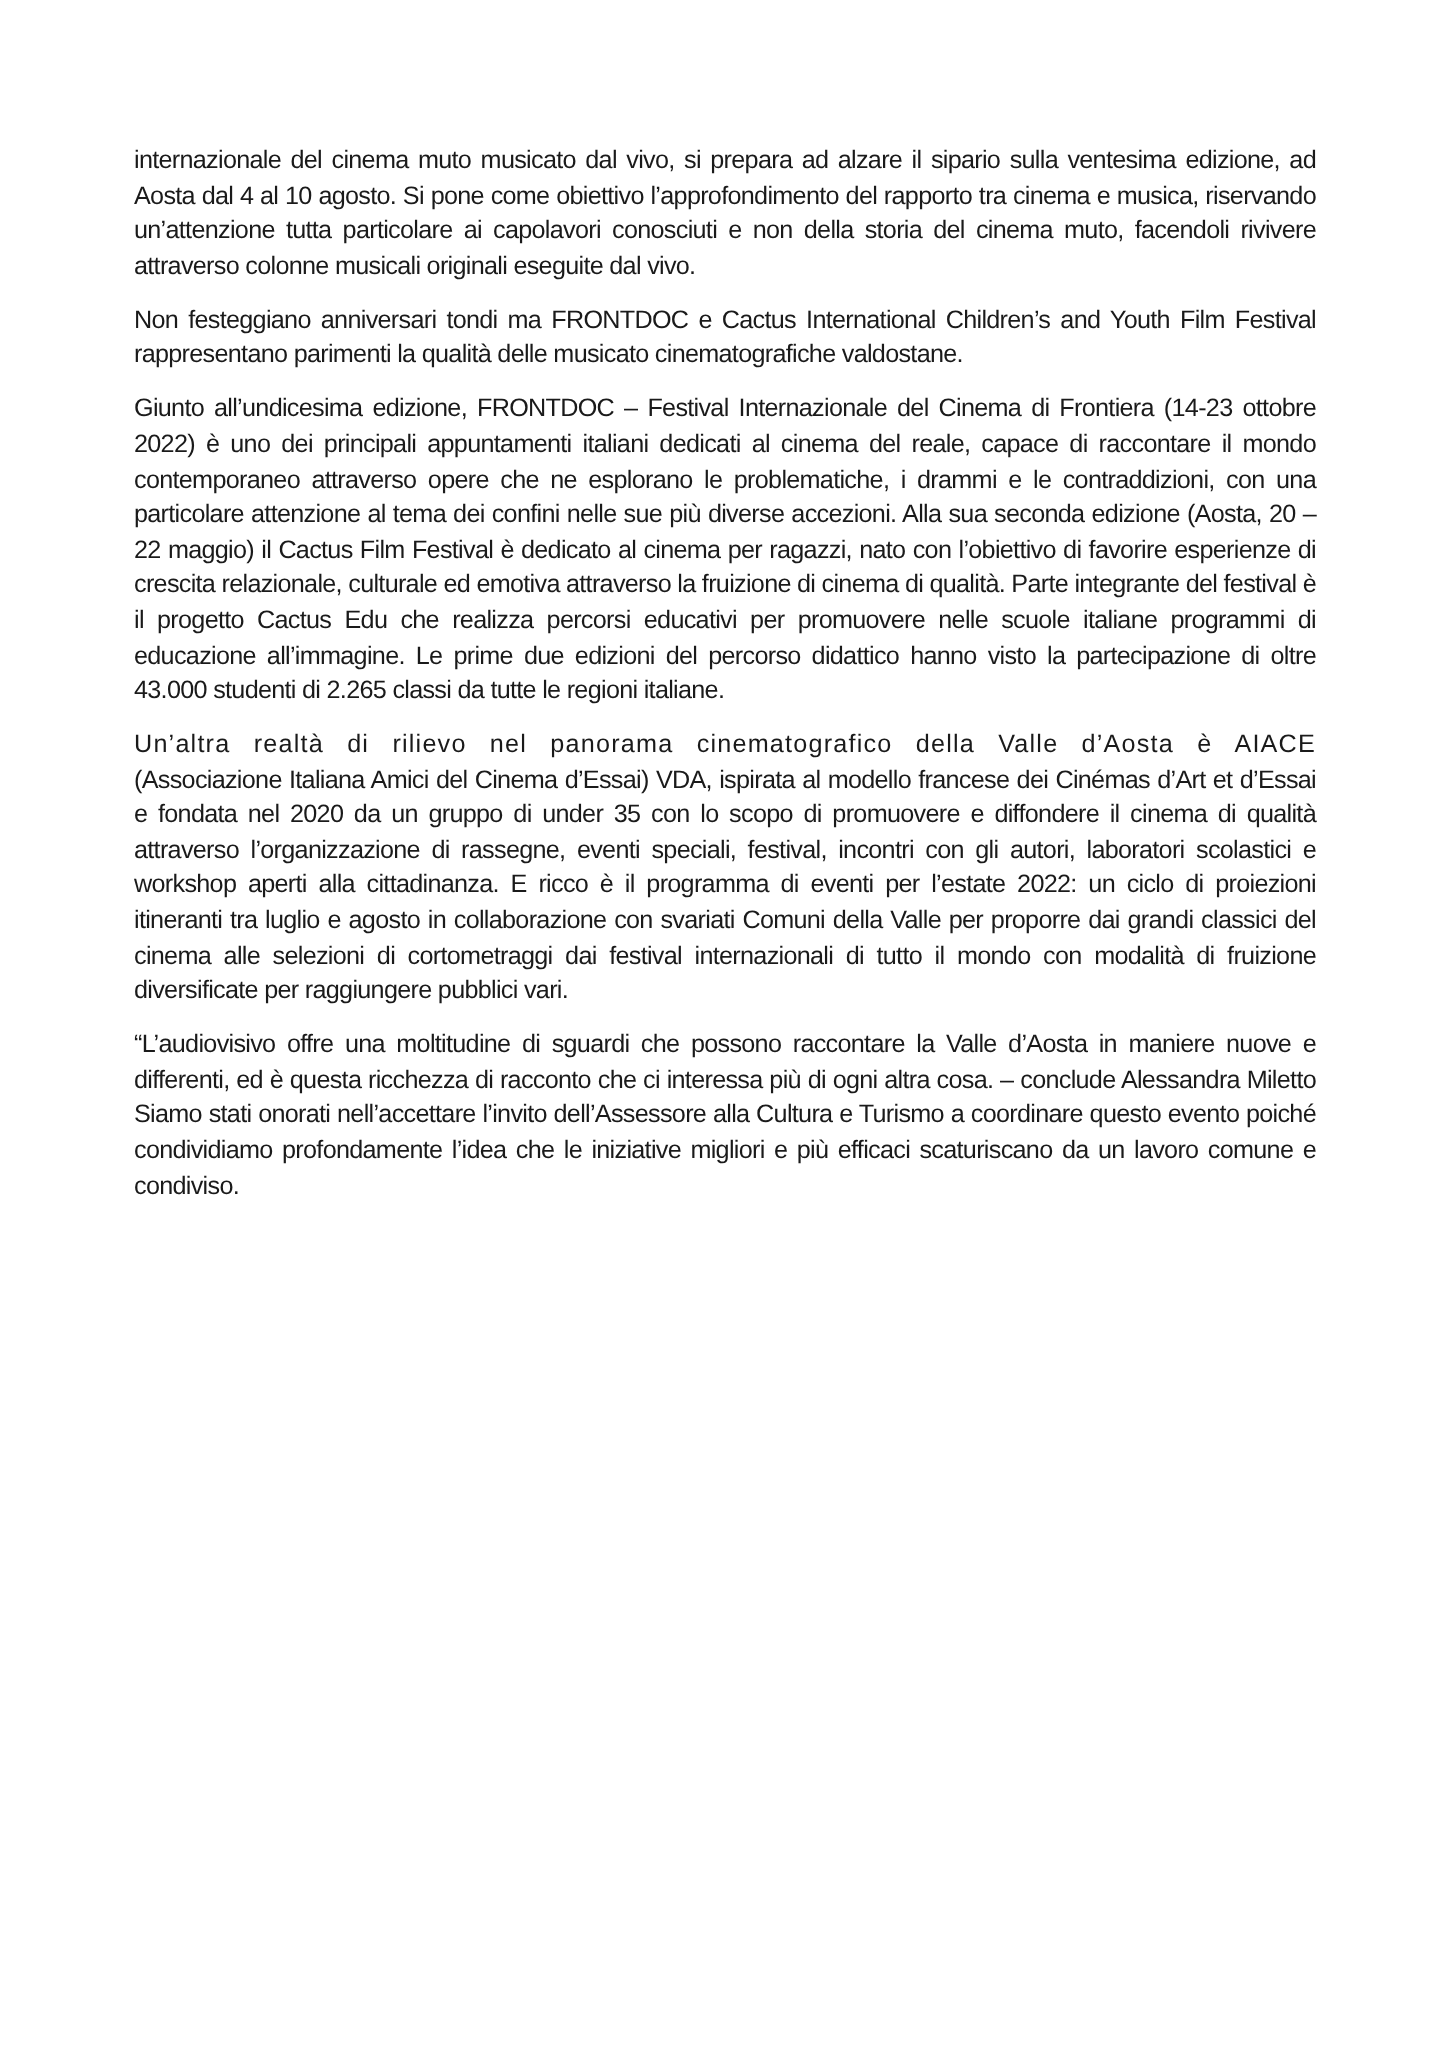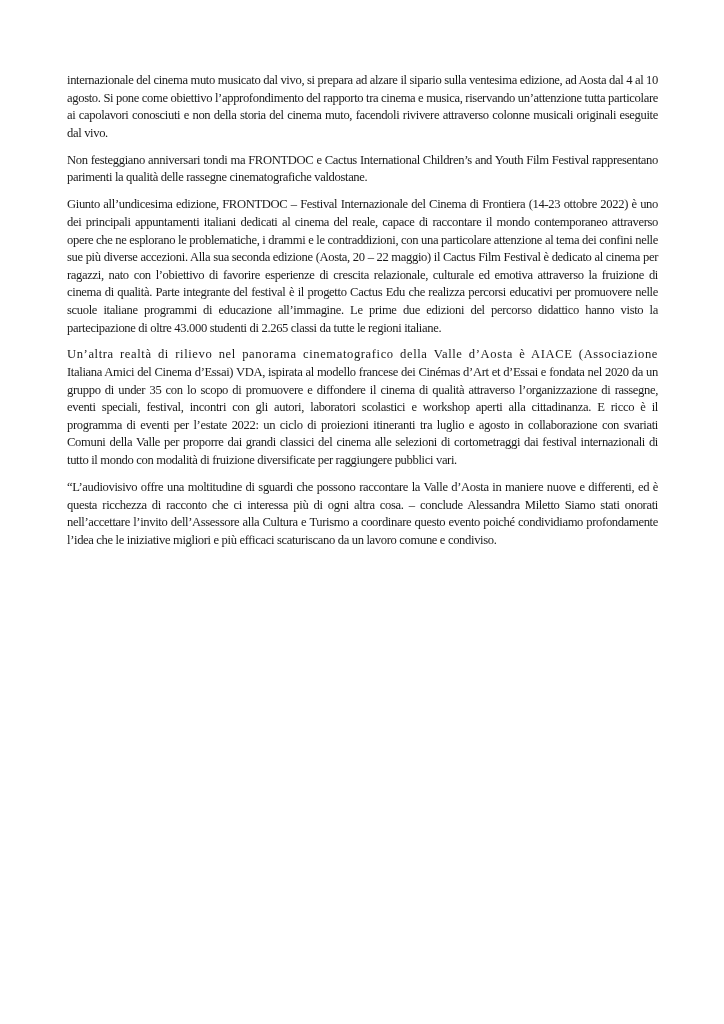--- a/index.html
+++ b/index.html
@@ -11,38 +11,38 @@
       width: 724px;
       height: 1024px;
       position: relative;
       overflow: hidden;
     }
     .page {
       position: absolute;
       left: 67px;
       top: 72px;
       width: 591px;
-      font-family: Liberation Serif, serif;
+      font-family: Liberation Sans, sans-serif;
       font-size: 12.6px;
       line-height: 17.6px;
       color: #1a1a1a;
       letter-spacing: -0.35px;
       word-spacing: 0px;
     }
     .page p {
       margin: 0 0 9.4px 0;
       text-align: justify;
       text-justify: inter-word;
     }
     .page p.wide-first::first-line {
       letter-spacing: 0.6px;
     }
   </style>
 </head>
 <body>
 
 <div class="page">
   <p>internazionale del cinema muto musicato dal vivo, si prepara ad alzare il sipario sulla ventesima edizione, ad Aosta dal 4 al 10 agosto. Si pone come obiettivo l’approfondimento del rapporto tra cinema e musica, riservando un’attenzione tutta particolare ai capolavori conosciuti e non della storia del cinema muto, facendoli rivivere attraverso colonne musicali originali eseguite dal vivo.</p>
-  <p>Non festeggiano anniversari tondi ma FRONTDOC e Cactus International Children’s and Youth Film Festival rappresentano parimenti la qualità delle rassegne cinematografiche valdostane.</p>
+  <p>Non festeggiano anniversari tondi ma FRONTDOC e Cactus International Children’s and Youth Film Festival rappresentano parimenti la qualità delle musicato cinematografiche valdostane.</p>
   <p>Giunto all’undicesima edizione, FRONTDOC – Festival Internazionale del Cinema di Frontiera (14-23 ottobre 2022) è uno dei principali appuntamenti italiani dedicati al cinema del reale, capace di raccontare il mondo contemporaneo attraverso opere che ne esplorano le problematiche, i drammi e le contraddizioni, con una particolare attenzione al tema dei confini nelle sue più diverse accezioni. Alla sua seconda edizione (Aosta, 20 – 22 maggio) il Cactus Film Festival è dedicato al cinema per ragazzi, nato con l’obiettivo di favorire esperienze di crescita relazionale, culturale ed emotiva attraverso la fruizione di cinema di qualità. Parte integrante del festival è il progetto Cactus Edu che realizza percorsi educativi per promuovere nelle scuole italiane programmi di educazione all’immagine. Le prime due edizioni del percorso didattico hanno visto la partecipazione di oltre 43.000 studenti di 2.265 classi da tutte le regioni italiane.</p>
   <p class="wide-first">Un’altra realtà di rilievo nel panorama cinematografico della Valle d’Aosta è AIACE (Associazione Italiana Amici del Cinema d’Essai) VDA, ispirata al modello francese dei Cinémas d’Art et d’Essai e fondata nel 2020 da un gruppo di under 35 con lo scopo di promuovere e diffondere il cinema di qualità attraverso l’organizzazione di rassegne, eventi speciali, festival, incontri con gli autori, laboratori scolastici e workshop aperti alla cittadinanza. E ricco è il programma di eventi per l’estate 2022: un ciclo di proiezioni itineranti tra luglio e agosto in collaborazione con svariati Comuni della Valle per proporre dai grandi classici del cinema alle selezioni di cortometraggi dai festival internazionali di tutto il mondo con modalità di fruizione diversificate per raggiungere pubblici vari.</p>
   <p>“L’audiovisivo offre una moltitudine di sguardi che possono raccontare la Valle d’Aosta in maniere nuove e differenti, ed è questa ricchezza di racconto che ci interessa più di ogni altra cosa. – conclude Alessandra Miletto Siamo stati onorati nell’accettare l’invito dell’Assessore alla Cultura e Turismo a coordinare questo evento poiché condividiamo profondamente l’idea che le iniziative migliori e più efficaci scaturiscano da un lavoro comune e condiviso.</p>
 </div>
 
 </body></html>

